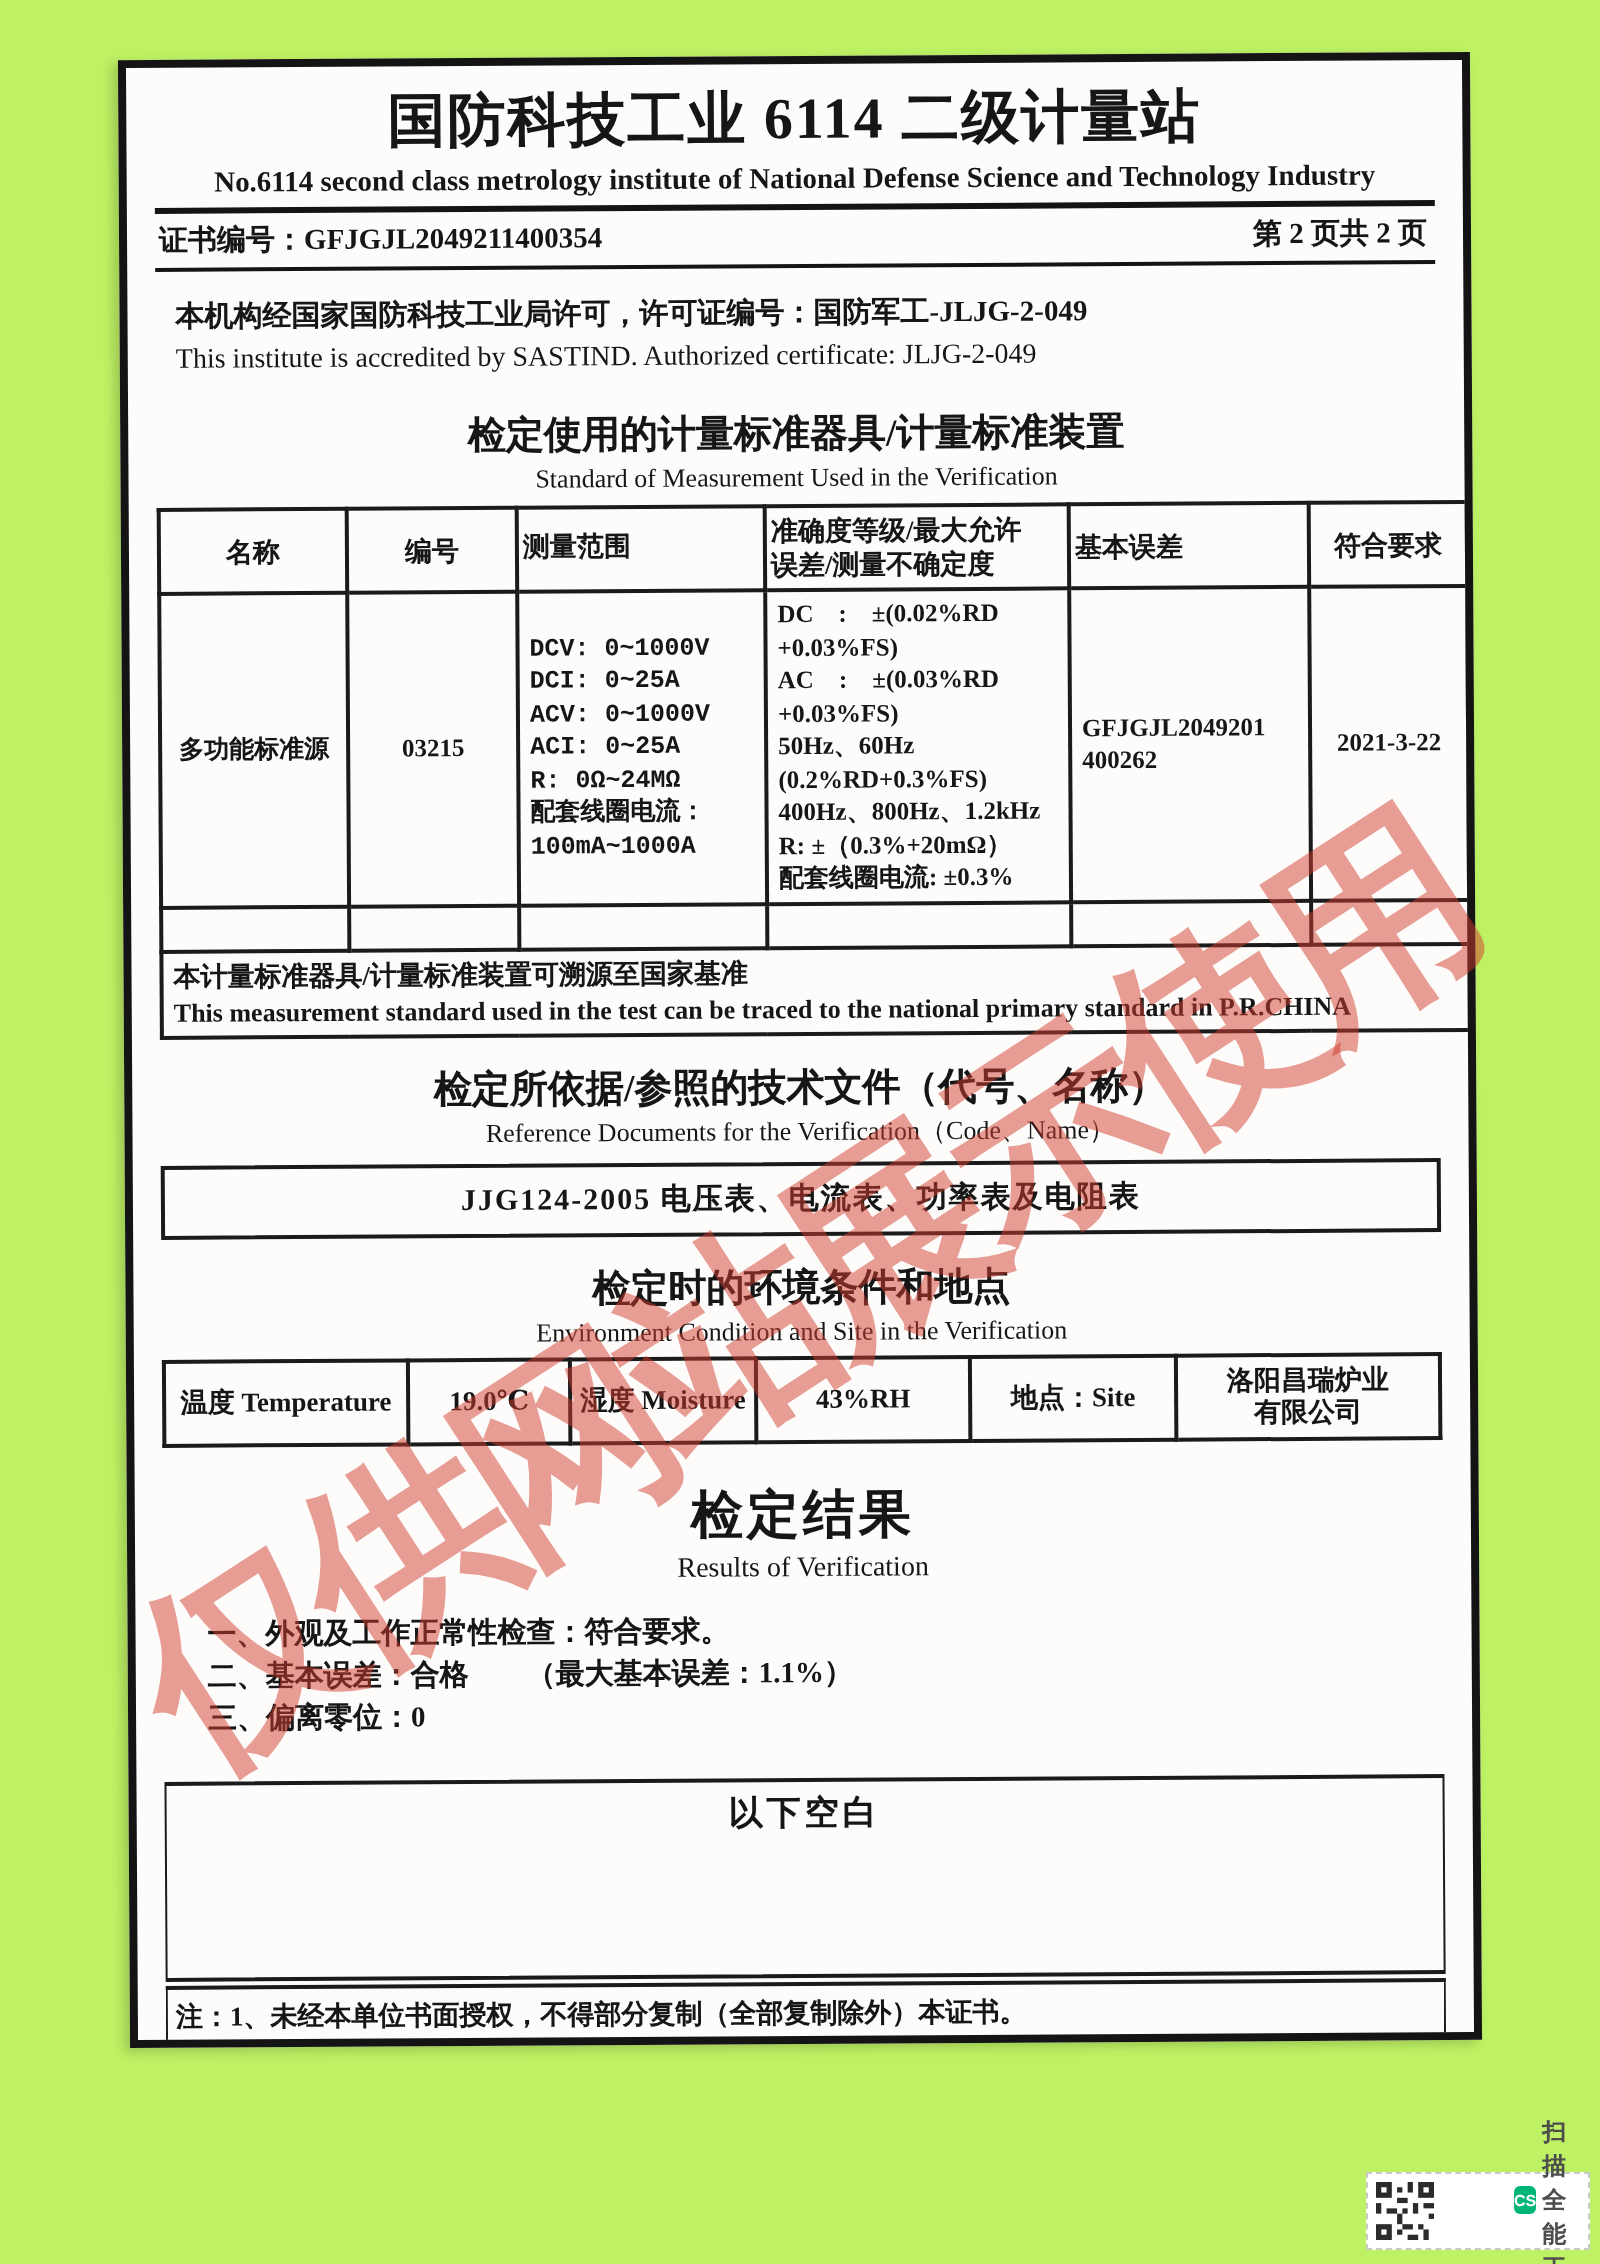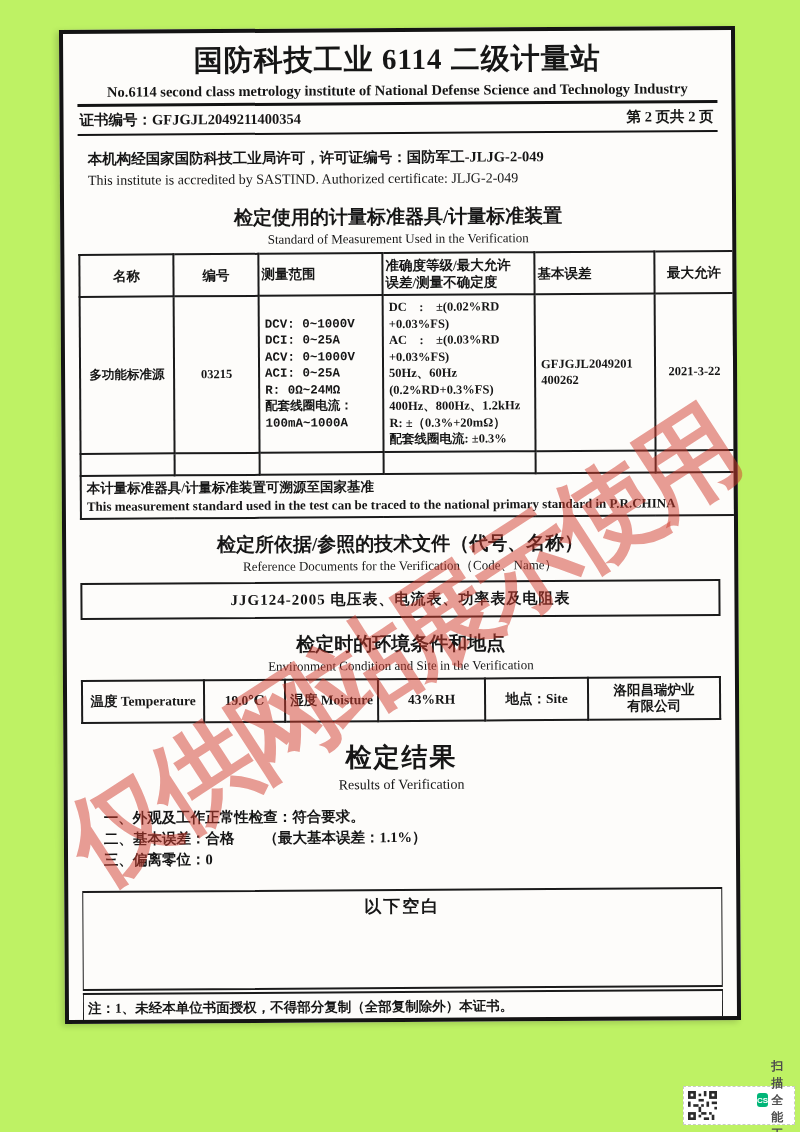--- a/index.html
+++ b/index.html
@@ -111,21 +111,21 @@
 
     <table class="std">
       <tbody>
           <tr>
         <th class="c-name pre">名称</th>
         <th class="c-num pre">编号</th>
         <th class="c-range pre">测量范围</th>
         <th class="c-acc pre">准确度等级/最大允许
 误差/测量不确定度</th>
         <th class="c-cert pre">基本误差</th>
-        <th class="c-date pre">最大允许</th>
+        <th class="c-date pre">符合要求</th>
       </tr>
       <tr>
         <td class="c-name">多功能标准源</td>
         <td class="c-num">03215</td>
         <td class="c-range pre">DCV: 0~1000V
 DCI: 0~25A
 ACV: 0~1000V
 ACI: 0~25A
 R: 0Ω~24MΩ
 配套线圈电流：

